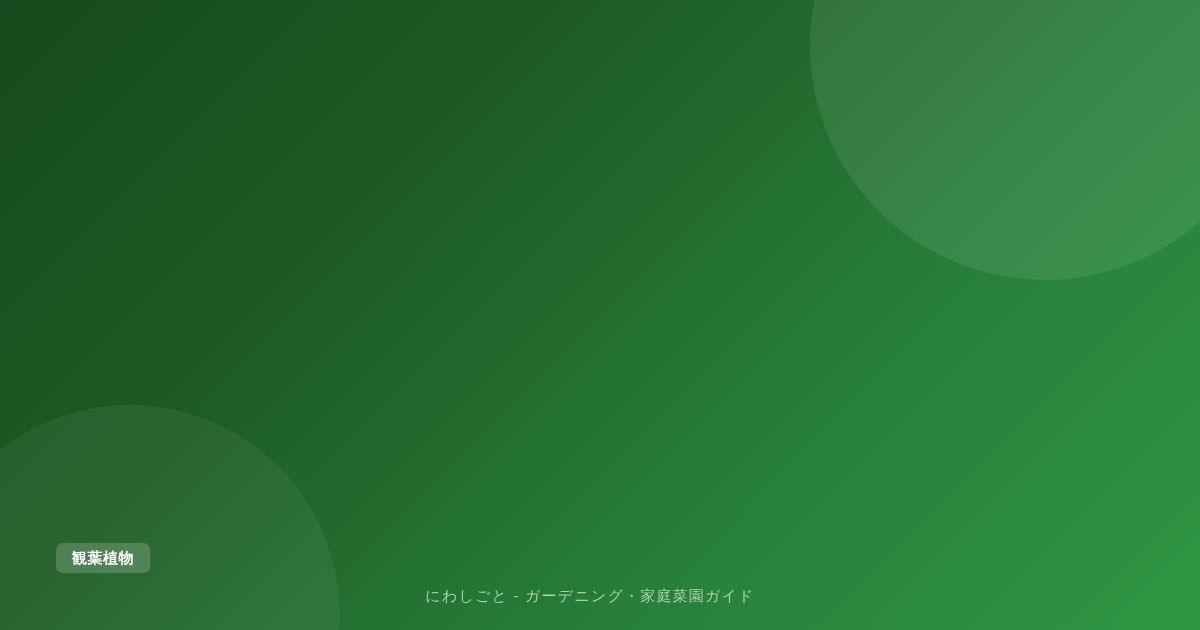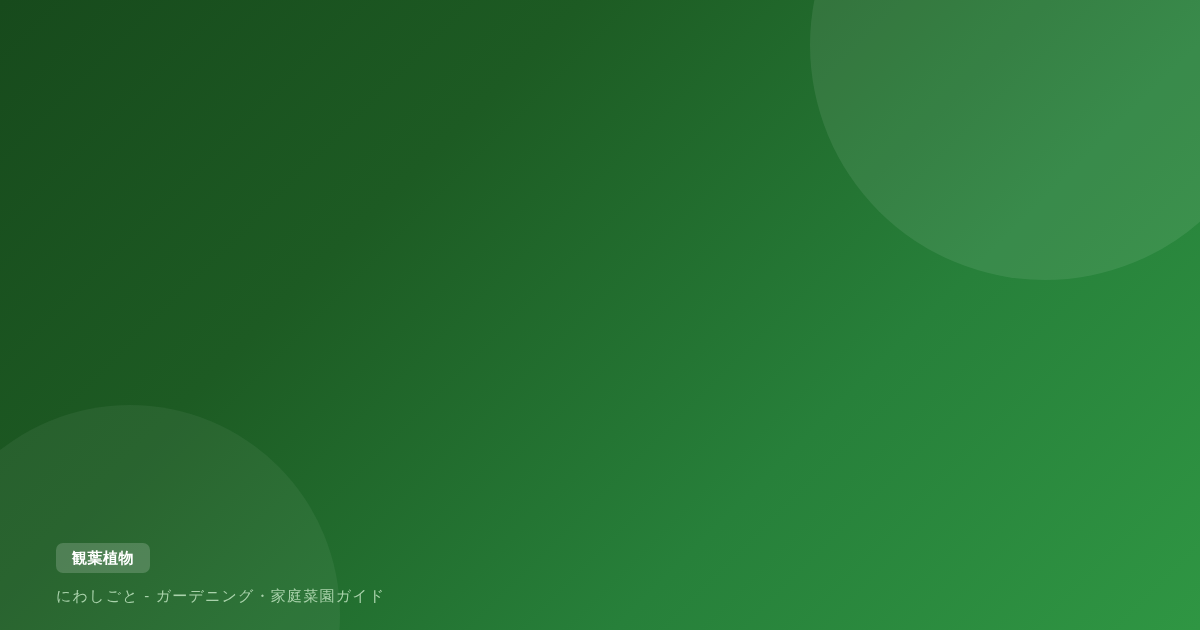--- a/index.html
+++ b/index.html
@@ -72,21 +72,21 @@
     color:#d9e8d9;
     font-size:15.5px;
     line-height:1.85;
     max-width:1105px;
     text-shadow:0 1px 3px rgba(0,0,0,0.22);
     margin-bottom:22px;
   }
 
   #footer {
     display:flex;
-    justify-content:flex-start;
+    justify-content:center;
     align-items:center;
     padding-bottom:24px;
     padding-right:28px;
   }
 
   #site-name {
     color:#a9d2ab;
     font-size:15px;
     letter-spacing:1.2px;
     font-weight:normal;

